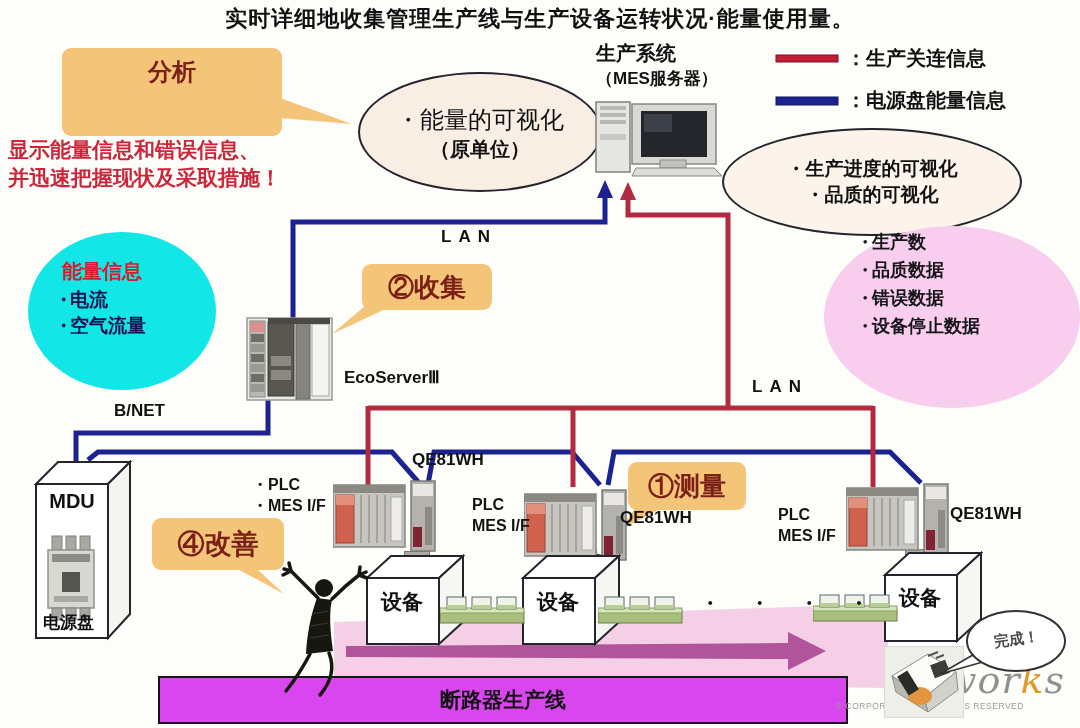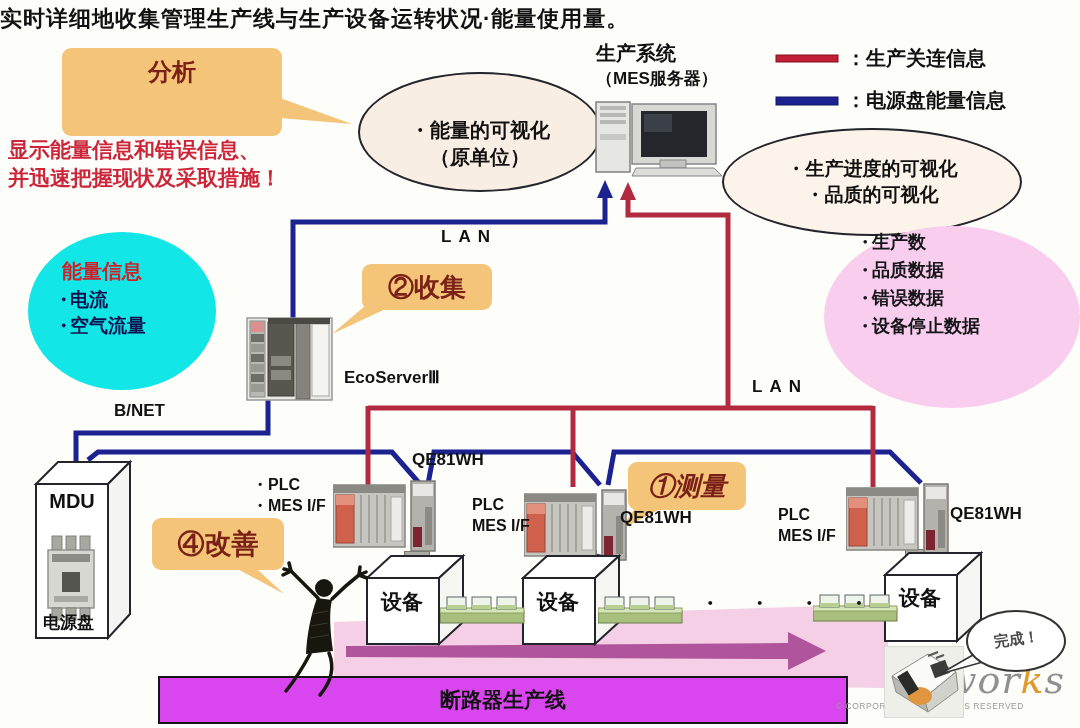--- a/index.html
+++ b/index.html
@@ -1,21 +1,21 @@
 <!DOCTYPE html>
 <html><head>
 <meta charset="utf-8">
 <style>
   html,body{margin:0;padding:0;background:#e8e8e8;}
   #stage{position:relative;width:1080px;height:728px;background:#fdfdfa;overflow:hidden;
          font-family:"Liberation Sans",sans-serif;color:#111;}
   .abs{position:absolute;}
   .nosel{user-select:none;}
   
-  .title{top:4px;left:0;width:100%;text-align:left;font-size:22px;font-weight:bold;letter-spacing:1px;}
+  .title{top:4px;left:0;width:100%;text-align:center;font-size:22px;font-weight:bold;letter-spacing:1px;}
   .callout{background:#f4c479;border-radius:9px;color:#7a2016;font-weight:bold;text-align:center;z-index:4;}
   .alert{font-size:21px;font-weight:bold;color:#cc2438;line-height:28px;z-index:3;}
   .ellipse{border-radius:50%;z-index:2;}
   .outlined{border:2.5px solid #24242c;}
   .lbl{font-weight:bold;z-index:5;}
   .bullets div{position:relative;padding-left:16px;}
   .bullets div::before{content:"・";position:absolute;left:0;top:0;}
   .node{z-index:4;}
   .wire{z-index:1;}
   .cube-label{font-size:21px;font-weight:bold;text-align:center;z-index:6;}
@@ -79,30 +79,30 @@
     <div style="font-size:17px;">（MES服务器）</div>
   </div>
 
   <div class="abs lbl" style="left:846px;top:45px;font-size:20px;">：生产关连信息</div>
   <div class="abs lbl" style="left:846px;top:87px;font-size:20px;">：电源盘能量信息</div>
 
   <div class="abs callout" style="left:62px;top:48px;width:220px;height:82px;font-size:24px;padding-top:6px;line-height:35px;">
     <div>分析</div>
   </div>
   <div class="abs callout" style="left:362px;top:264px;width:130px;height:46px;font-size:26px;line-height:46px;">②收集</div>
-  <div class="abs callout" style="left:628px;top:462px;width:118px;height:48px;font-size:26px;line-height:48px;font-style:italic;">①测量</div>
+  <div class="abs callout" style="left:628px;top:462px;width:118px;height:48px;font-size:26px;line-height:48px;">①测量</div>
   <div class="abs callout" style="left:152px;top:518px;width:132px;height:52px;font-size:27px;line-height:52px;">④改善</div>
 
   <div class="abs alert" style="left:8px;top:136px;">
     <div>显示能量信息和错误信息、</div>
     <div>并迅速把握现状及采取措施！</div>
   </div>
 
   <div class="abs ellipse outlined" style="left:358px;top:72px;width:240px;height:116px;background:#f9eee4;text-align:center;">
-    <div style="font-size:20px;font-weight:bold;margin-top:43px;">・能量的可视化</div>
+    <div style="font-size:24px;font-weight:normal;margin-top:30px;">・能量的可视化</div>
     <div style="font-size:20px;font-weight:bold;">（原单位）</div>
   </div>
 
   <div class="abs ellipse outlined" style="left:722px;top:128px;width:296px;height:104px;background:#fcf4ea;text-align:center;">
     <div style="font-size:19px;font-weight:bold;margin-top:26px;">・生产进度的可视化</div>
     <div style="font-size:19px;font-weight:bold;">・品质的可视化</div>
   </div>
 
   <div class="abs ellipse" style="left:28px;top:232px;width:188px;height:158px;background:#12e6e6;">
     <div style="margin:26px 0 0 34px;font-size:20px;font-weight:bold;color:#d2202a;">能量信息</div>

